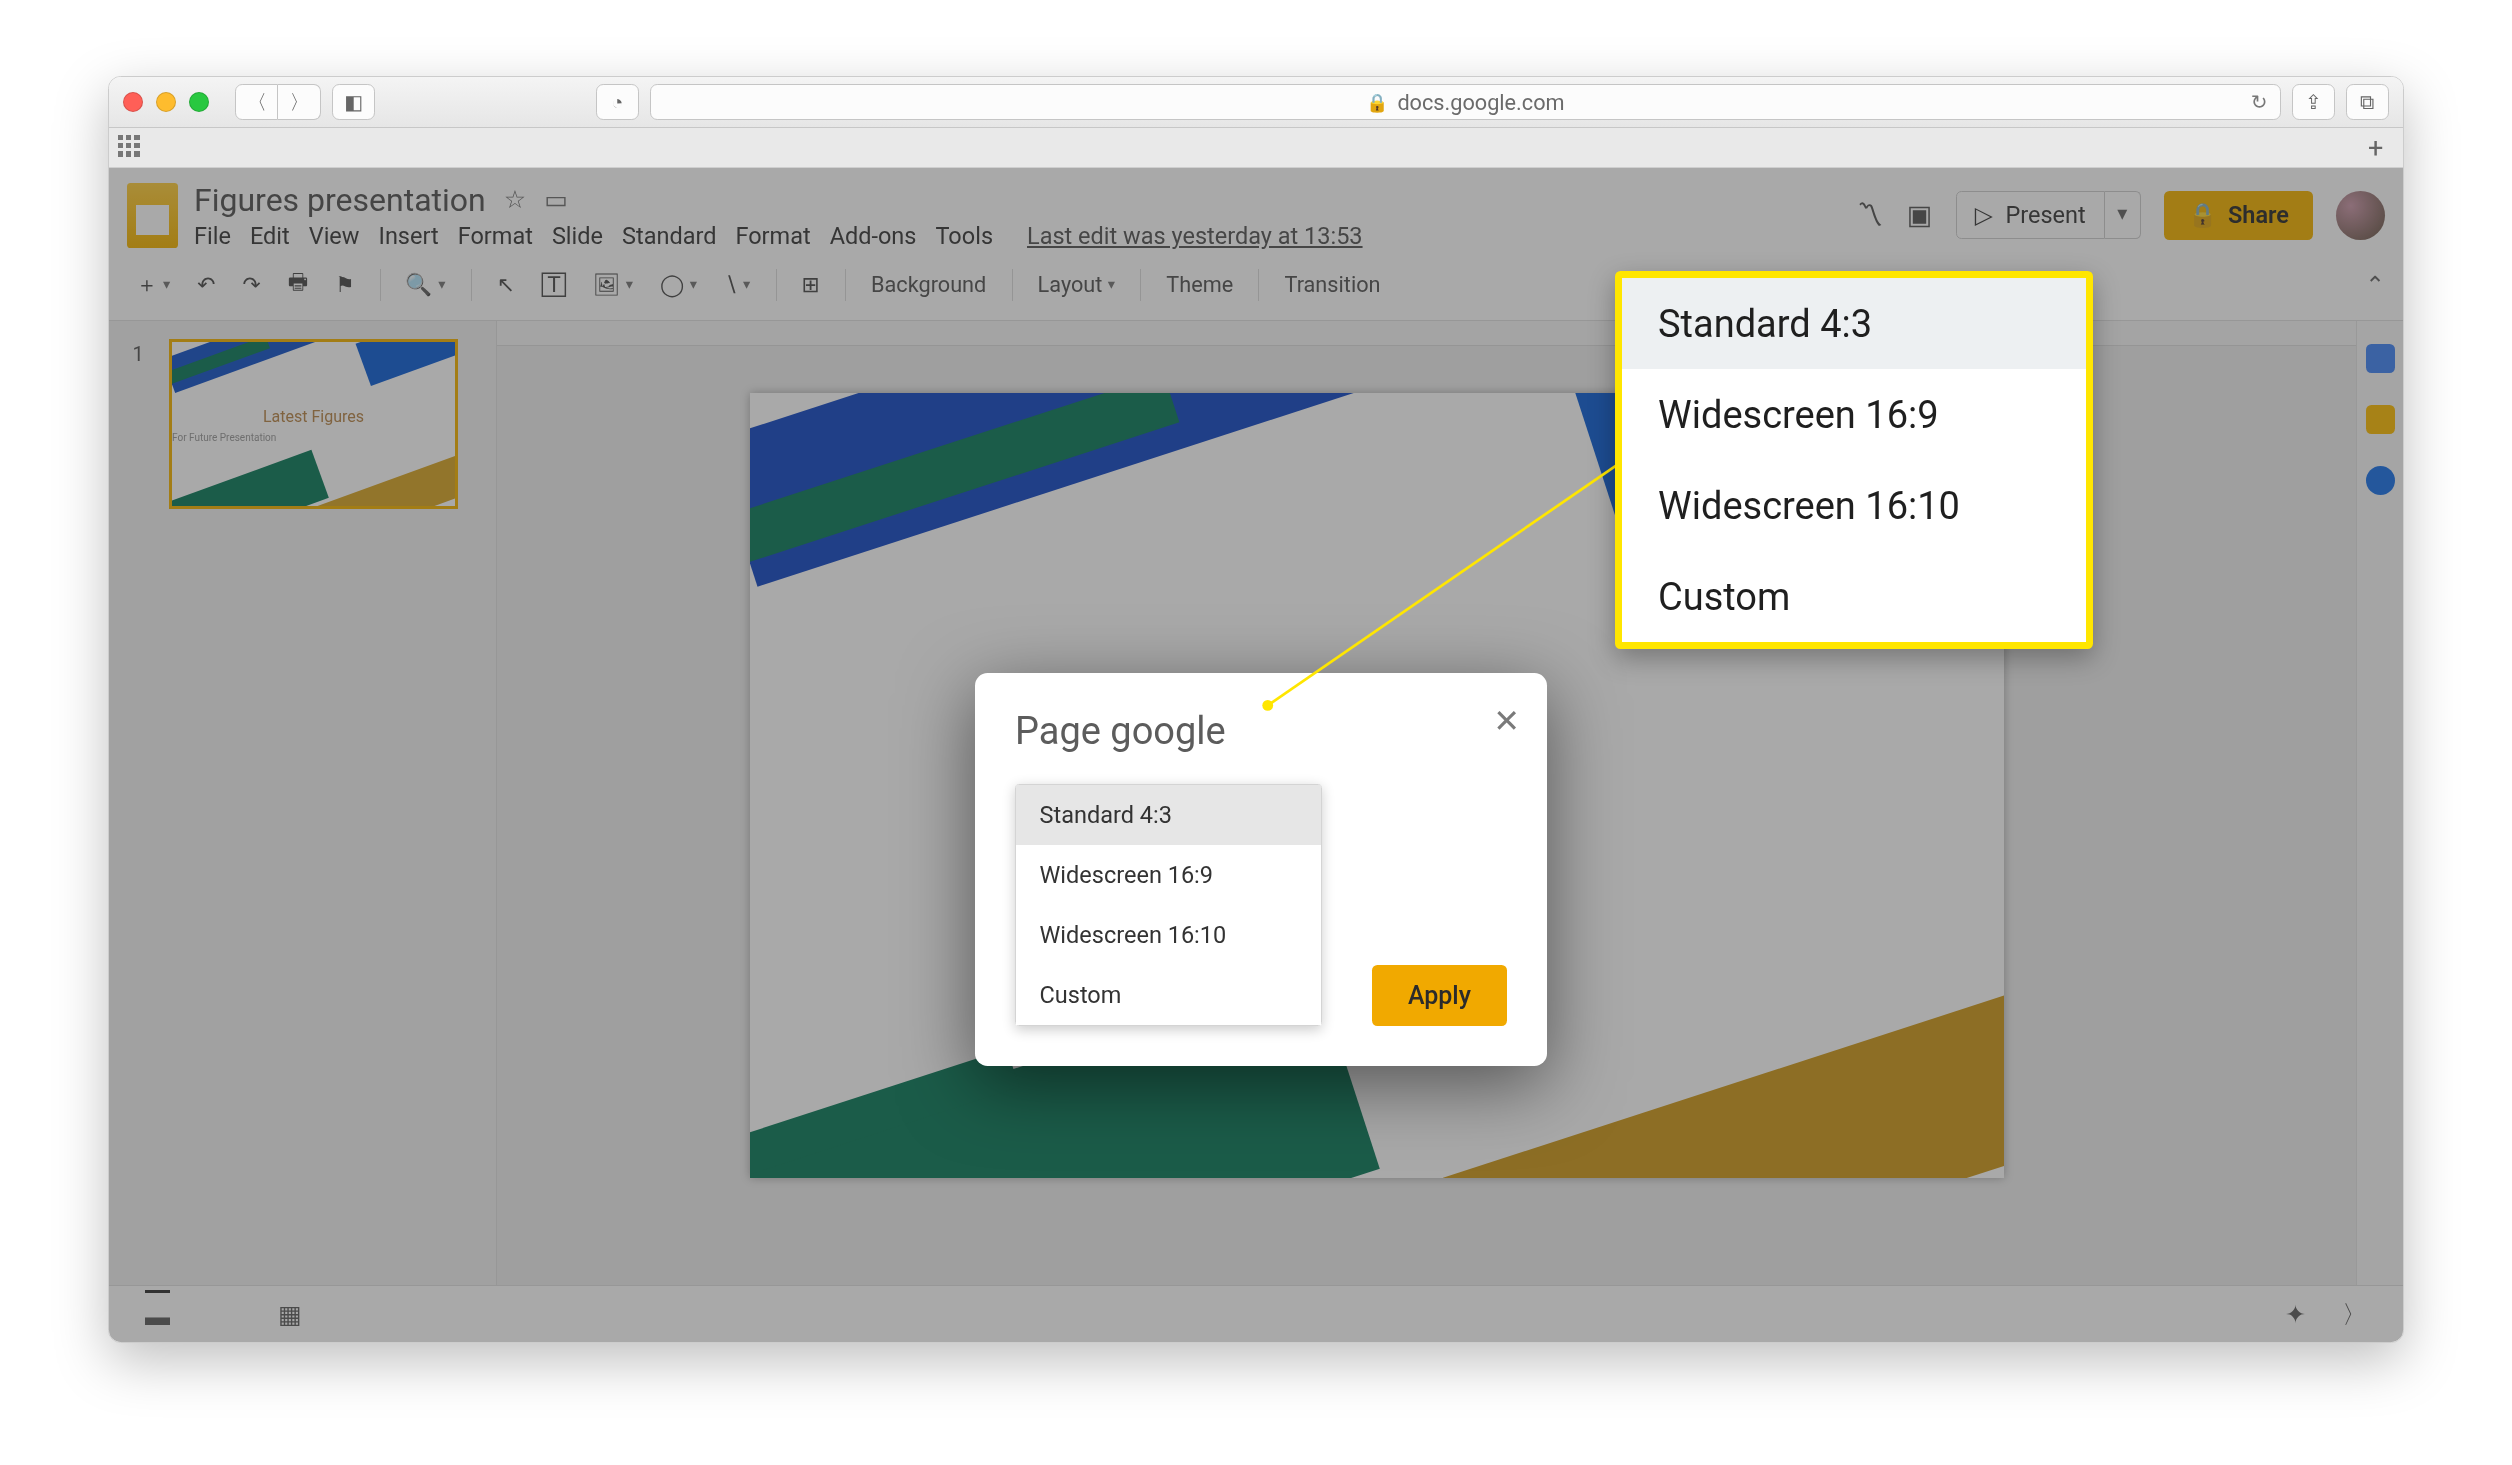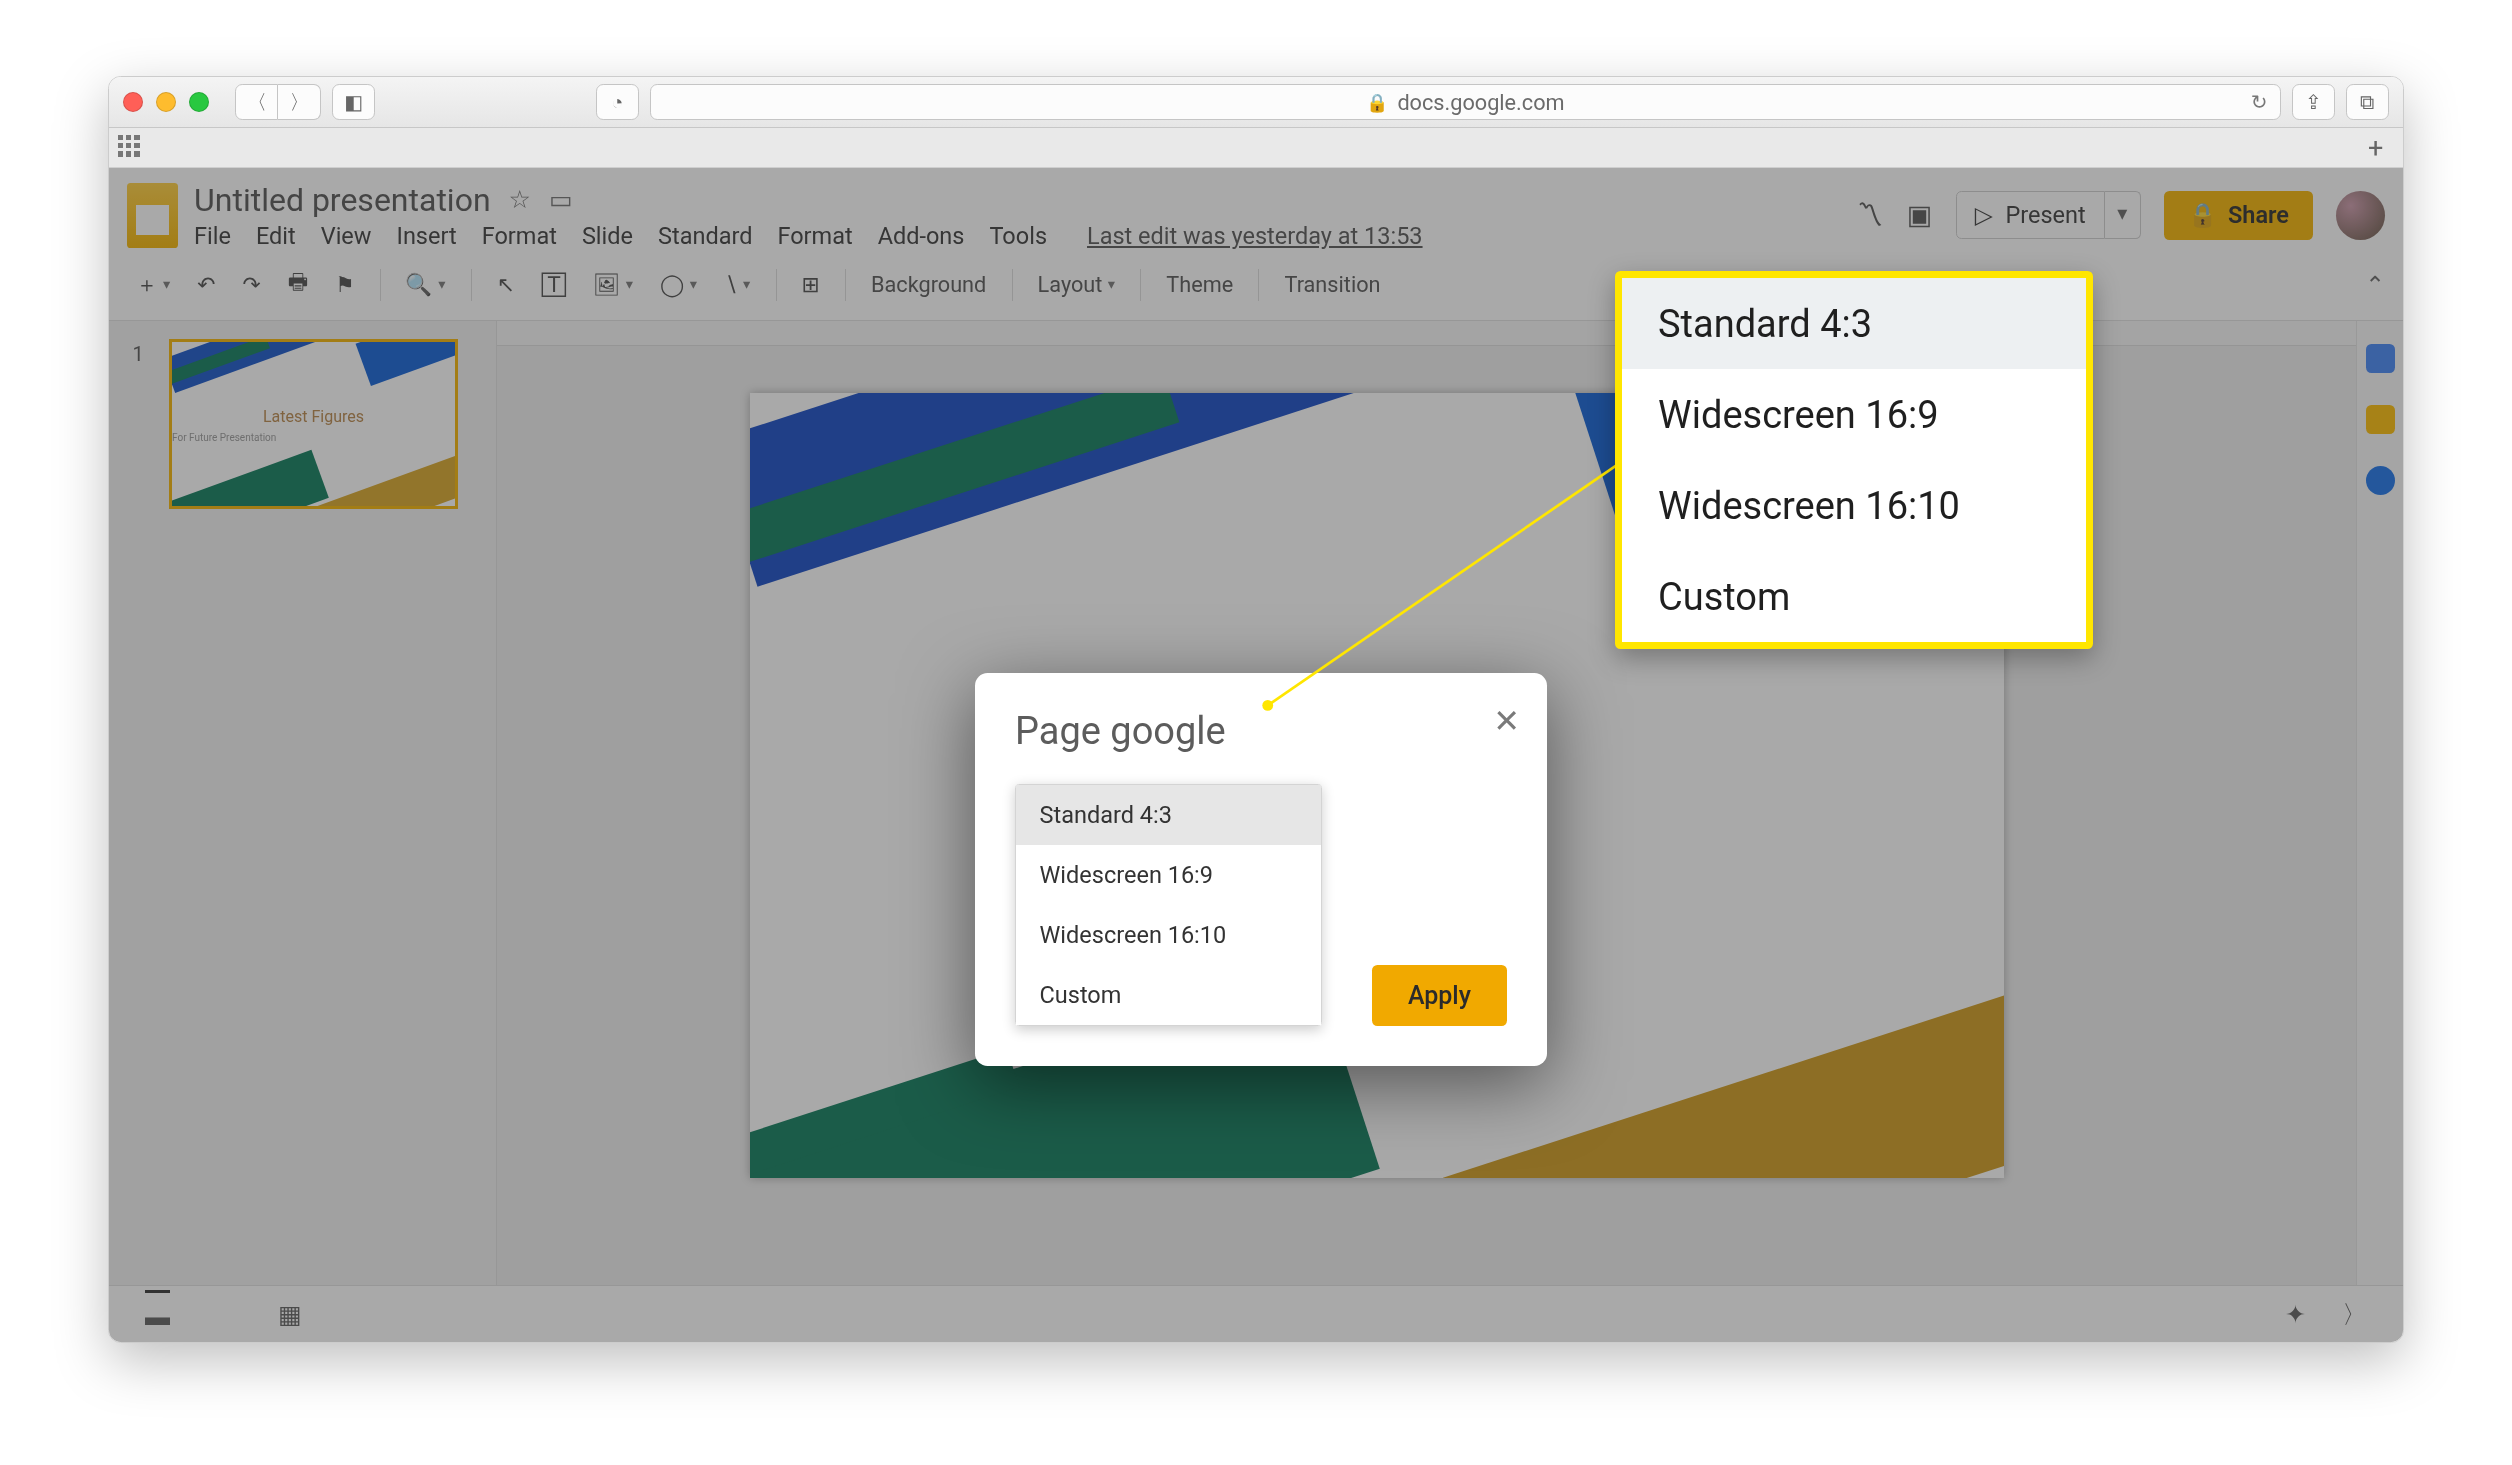--- a/index.html
+++ b/index.html
@@ -34,21 +34,21 @@
 .dim { position:absolute; inset:0; background:rgba(50,50,50,.42); pointer-events:none; z-index:50;}
 
 
 .gs-header{ display:flex; align-items:center; padding:12.6px 18px 0 18px; gap:16px;}
 .gs-logo{ width:51px; height:65px; background:linear-gradient(#ffce3d,#f4b400); border-radius:3.6px; position:relative;}
 .gs-logo::after{content:""; position:absolute; left:9px; right:9px; top:21.7px; bottom:12.6px; background:#fff;}
 .title-area{ display:flex; flex-direction:column; gap:3.6px;}
 .doc-title{ font-size:32px; color:#545454;}
 .title-row{ display:flex; align-items:center; gap:18px;}
 .ticon{ color:#707070; font-size:25px;}
-.menus{ display:flex; gap:25px; font-size:23.5px; color:#3a3a3a;align-items:center; }
+.menus{ display:flex; gap:19px; font-size:23.5px; color:#3a3a3a;align-items:center; }
 .lastedit{ color:#555; text-decoration:underline; font-size:23.5px; margin-left:15px;}
 .gs-header-right{ margin-left:auto; display:flex; align-items:center; gap:23.5px;}
 .hb { color:#555; font-size:27px;}
 .present-btn{ display:flex; align-items:center; gap:12.6px; border:0.9px solid #cfcfcf; border-radius:5.4px; padding:9px 18px; font-size:23.5px; color:#3a3a3a; background:#fff;}
 .present-drop{ border:0.9px solid #cfcfcf; border-left:none; border-radius:0 5.4px 5.4px 0; padding:9px 12.6px; background:#fff; color:#666; font-size:20px;}
 .present-wrap{display:flex;}
 .present-wrap .present-btn{border-radius:5.4px 0 0 5.4px;}
 .share-btn{ background:#f4b400; color:#2a2a2a; border:none; border-radius:5.4px; padding:10.8px 23.5px; font-size:23.5px; font-weight:600; display:flex; align-items:center; gap:10.8px;}
 .avatar{ width:49px; height:49px; border-radius:50%; background:radial-gradient(circle at 30% 30%, #c9a, #654);}
 
@@ -163,21 +163,21 @@
     </div>
     <div class="plus">+</div>
   </div>
 
   <div class="gs">
 
     <div class="gs-header">
       <div class="gs-logo"></div>
       <div class="title-area">
         <div class="title-row">
-          <span class="doc-title">Untitled presentation</span>
+          <span class="doc-title">Figures presentation</span>
           <span class="ticon">☆</span>
           <span class="ticon">▭</span>
         </div>
         <div class="menus">
           <span>File</span>
           <span>Edit</span>
           <span>View</span>
           <span>Insert</span>
           <span>Format</span>
           <span>Slide</span>

